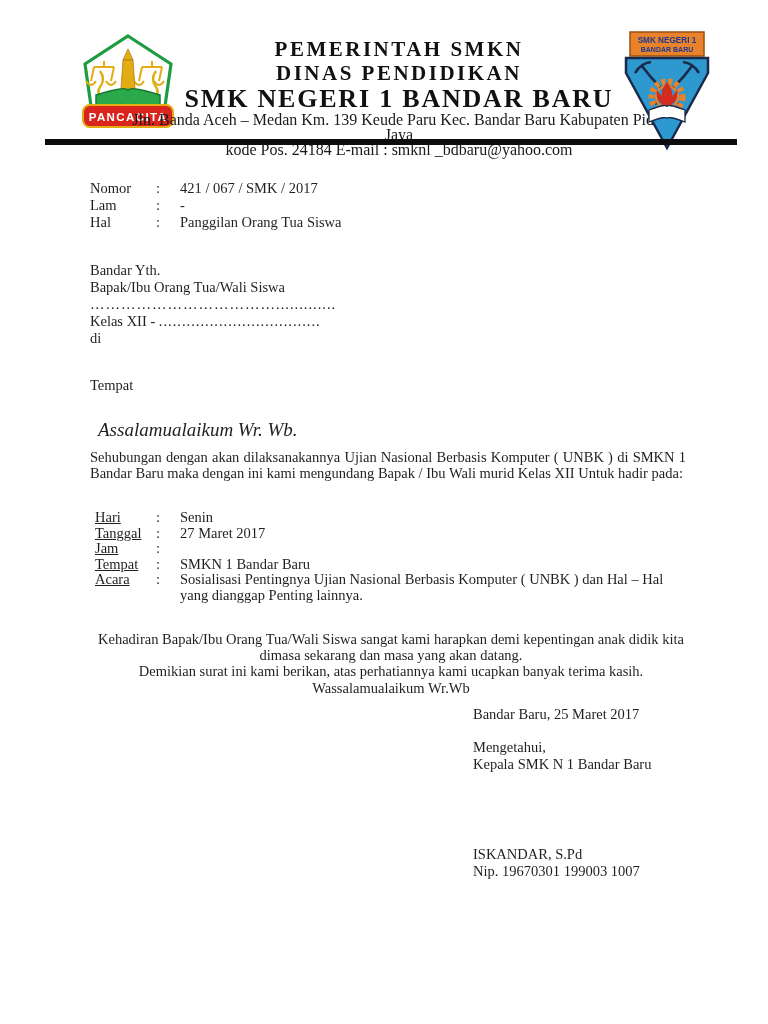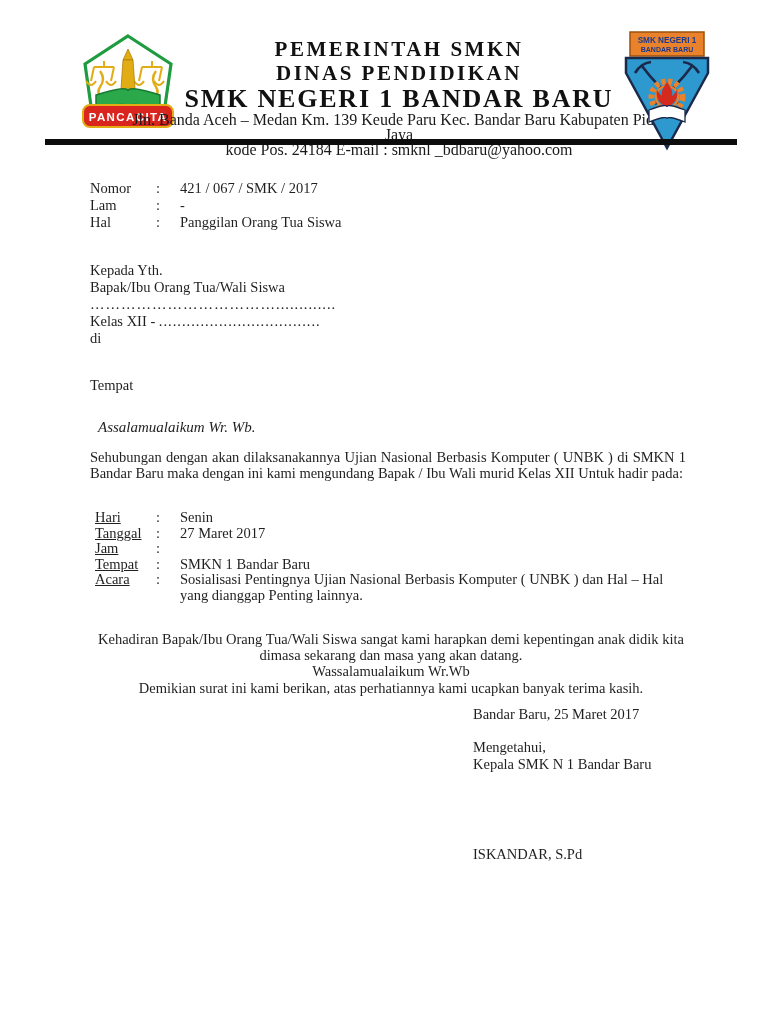--- a/index.html
+++ b/index.html
@@ -29,21 +29,21 @@
   .ref-block { position:absolute; left:90px; top:180px; width:420px; }
   .ref-row { display:flex; line-height:17.2px; }
   .ref-row .lbl { width:66px; }
   .ref-row .sep { width:24px; color:#333; }
   .ref-row .val { flex:1; }
 
   .recipient { position:absolute; left:90px; top:262px; width:330px; line-height:17px; }
   .dots { letter-spacing:1px; color:#222; }
   .tempat-line { margin-top:30px; }
 
-  .salutation { position:absolute; left:98px; top:419px; font-style:italic; font-size:15px; }
+  .salutation { position:absolute; left:98px; top:419px; font-style:italic; font-size:19px; }
 
   .para1 { position:absolute; left:90px; top:449px; width:596px; text-align:justify; line-height:16.2px; }
 
   .schedule { position:absolute; left:95px; top:510px; width:591px; }
   .sch-row { display:flex; line-height:15.6px; }
   .sch-row .lbl { width:61px;text-decoration:underline; }
   .sch-row .sep { width:24px; color:#333; }
   .sch-row .val { flex:1; }
 
   .closing { position:absolute; left:90px; top:631px; width:602px; line-height:16.2px; }
@@ -138,21 +138,21 @@
       <span class="val">-</span>
     </div>
     <div class="ref-row">
       <span class="lbl">Hal</span>
       <span class="sep">:</span>
       <span class="val">Panggilan Orang Tua Siswa</span>
     </div>
   </div>
 
   <div class="recipient body-text">
-    <div>Kepada Yth.</div>
+    <div>Bandar Yth.</div>
     <div>Bapak/Ibu Orang Tua/Wali Siswa</div>
     <div class="dots">……………………………….............</div>
     <div><span>Kelas  XII - </span><span class="dots">...................................</span></div>
     <div>di</div>
     <div class="tempat-line">Tempat</div>
   </div>
 
   <div class="salutation">Assalamualaikum Wr. Wb.</div>
 
   <div class="para1 body-text">Sehubungan dengan akan dilaksanakannya Ujian Nasional Berbasis Komputer ( UNBK )  di SMKN 1 Bandar Baru maka dengan ini kami mengundang Bapak / Ibu Wali murid Kelas XII Untuk hadir pada:</div>
@@ -179,26 +179,27 @@
     </div>
     <div class="sch-row">
       <span class="lbl">Acara</span>
       <span class="sep">:</span>
       <span class="val">Sosialisasi Pentingnya Ujian Nasional Berbasis Komputer ( UNBK ) dan Hal – Hal yang dianggap Penting lainnya.</span>
     </div>
   </div>
 
   <div class="closing body-text">
     <div class="p">Kehadiran Bapak/Ibu Orang Tua/Wali Siswa sangat kami harapkan demi kepentingan anak didik kita dimasa sekarang dan masa yang akan datang.</div>
+    <div class="p">Demikian surat ini kami berikan, atas perhatiannya kami ucapkan banyak terima kasih.</div>
     <div class="p">Wassalamualaikum Wr.Wb</div>
-    <div class="p">Demikian surat ini kami berikan, atas perhatiannya kami ucapkan banyak terima kasih.</div>
   </div>
 
   <div class="sig-block body-text">
     <div>Bandar Baru, 25 Maret 2017</div>
     <div class="sig-gap-small"></div>
     <div>Mengetahui,</div>
     <div>Kepala SMK N 1 Bandar Baru</div>
     <div class="sig-gap-big"></div>
     <div>ISKANDAR, S.Pd</div>
+    <div>Nip. 19670301 199003 1007</div>
   </div>
 
 </div>
 
 </body></html>

